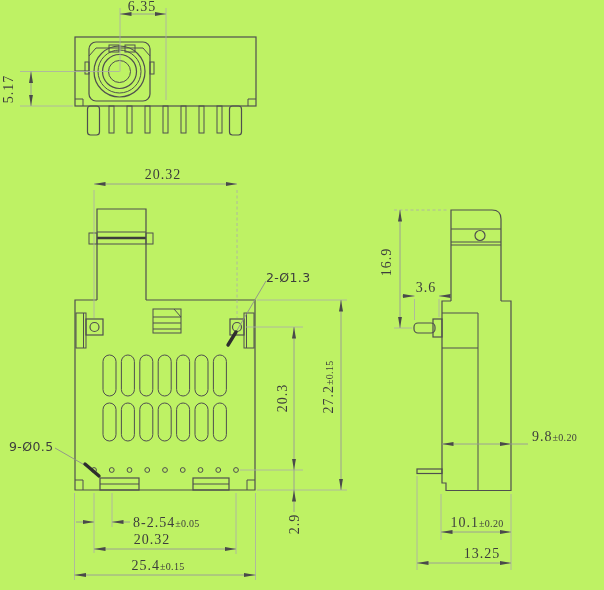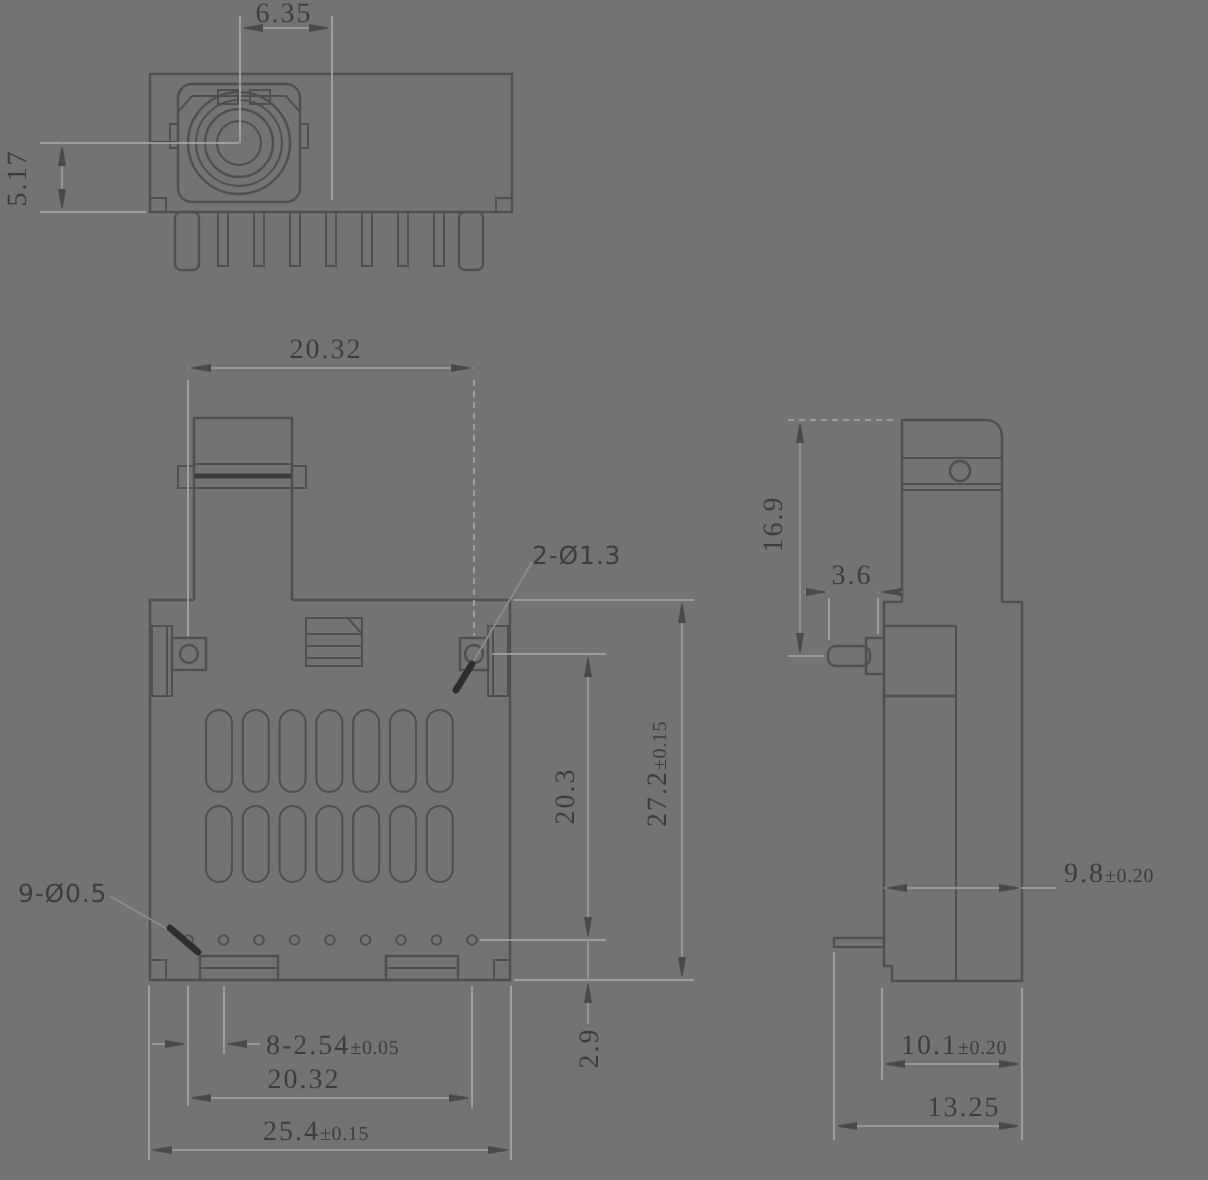--- a/index.html
+++ b/index.html
@@ -1,16 +1,16 @@
 <!DOCTYPE html>
 <html><head>
 <meta charset="utf-8">
 <style>
   html,body{margin:0;padding:0;background:#fff;}
-  .canvas{width:604px;height:590px;background:#737373;position:relative;overflow:hidden;}
+  .canvas{width:604px;height:590px;background:#bef264;position:relative;overflow:hidden;}
   svg{display:block;}
   
   .ol{fill:none;stroke:#4f4f4f;stroke-width:1.2;stroke-linejoin:miter;}
   .ol2{fill:none;stroke:#4f4f4f;stroke-width:1;}
   .thick{fill:none;stroke:#3c3c3c;stroke-width:2.4;}
   
   .dim{fill:none;stroke:#979797;stroke-width:0.9;}
   .ext{fill:none;stroke:#ababab;stroke-width:0.8;}
   .extd{fill:none;stroke:#ababab;stroke-width:0.8;stroke-dasharray:3 2.5;}
   .lead{fill:none;stroke:#8d8d8d;stroke-width:0.9;}

